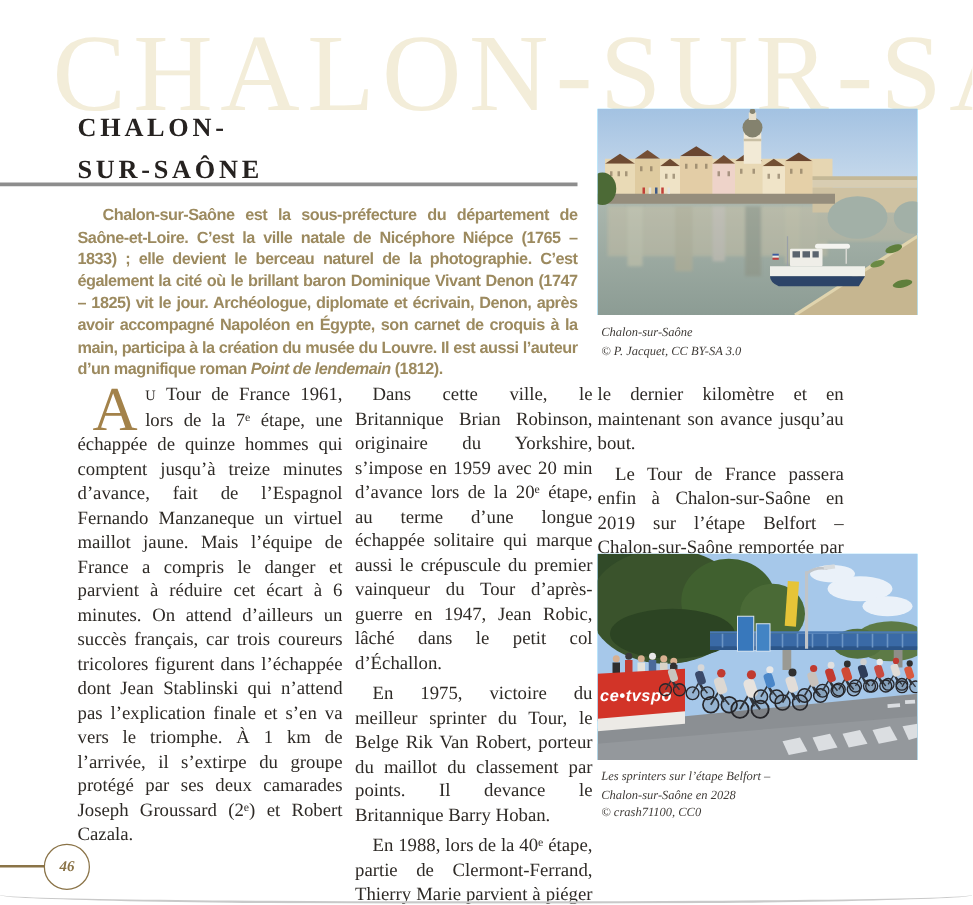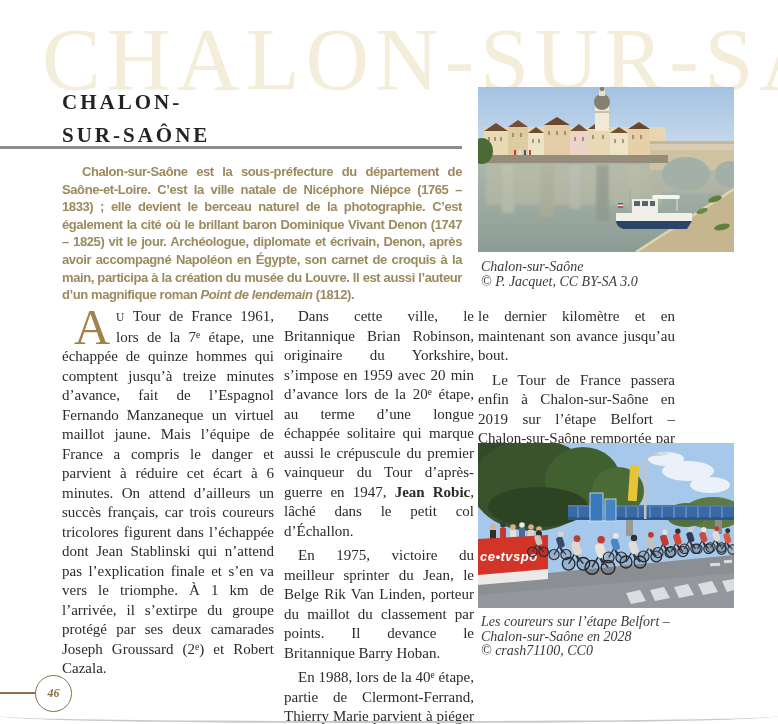--- a/index.html
+++ b/index.html
@@ -23,42 +23,42 @@
     font-family:"Liberation Sans", sans-serif; font-weight:700;
     font-size:13px; letter-spacing:-0.4px; line-height:17.6px;
     color:#9c8a5f; text-align:justify; text-indent:20px;
   }
   .intro i { font-style:italic; }
   .photo { position:absolute; overflow:hidden; background:#7dd3fc; }
   .photo svg { display:block; width:100%; height:100%; }
   .photo1 { left:478px; top:87px;  width:256px; height:165px; }
   .photo2 { left:478px; top:443px; width:256px; height:165px; }
   .caption {
-    position:absolute; font-style:italic; font-size:14px;
+    position:absolute; font-style:italic; font-size:10px;
     line-height:14.5px; color:#3e3a36;
   }
   .cap1 { left:481px; top:260px; }
   .cap2 { left:481px; top:615px; }
   .cap-line { display:block; }
   .col {
     position:absolute; top:307px; font-size:15px; line-height:19.5px;
     color:#2e2a26; text-align:justify;
   }
   .col1 { left:62px;  width:212px; }
   .col2 { left:284px; width:190px; }
   .col3 { left:478px; width:197px; }
   .para { margin-bottom:5px; }
   .para.indent { text-indent:14px; }
   .seg-dropcap {
     float:left; font-size:50px; line-height:38px; padding:1px 6px 0 12px;
     color:#a3824a; font-weight:400;
   }
   .seg-smallcaps { text-transform:uppercase; font-size:11.5px; letter-spacing:0.5px; }
   .seg-sup { font-size:9.5px; vertical-align:4px; line-height:0; }
-  .seg-bold { font-weight:700; }
+  .seg-bold { font-weight:400; }
   .footer-line { position:absolute; left:0; top:692px; width:36px; height:2px; background:#8a7347; }
   .page-badge {
     position:absolute; left:35px; top:675px; width:37px; height:37px;
     border:1.5px solid #8a7347; border-radius:50%;
     display:flex; align-items:center; justify-content:center;
     color:#8a7347; font-weight:700; font-style:italic; font-size:12px;
   }
   .page-edge {
     position:absolute; left:0; right:0; bottom:1px; height:8px;
     border-bottom:2px solid #c9c9c9;
@@ -197,21 +197,21 @@
   <figcaption class="caption cap1">
     <span class="cap-line">Chalon-sur-Saône</span>
     <span class="cap-line">© P. Jacquet, CC BY-SA 3.0</span>
   </figcaption>
 
   <div class="col col1">
     <p class="para"><span class="seg-dropcap">A</span><span class="seg-smallcaps">u </span><span>Tour de France 1961, lors de la 7</span><span class="seg-sup">e</span><span> étape, une échappée de quinze hommes qui comptent jusqu’à treize minutes d’avance, fait de l’Espagnol Fernando Manzaneque un virtuel maillot jaune. Mais l’équipe de France a compris le danger et parvient à réduire cet écart à 6 minutes. On attend d’ailleurs un succès français, car trois coureurs tricolores figurent dans l’échappée dont Jean Stablinski qui n’attend pas l’explication finale et s’en va vers le triomphe. À 1 km de l’arrivée, il s’extirpe du groupe protégé par ses deux camarades Joseph Groussard (2</span><span class="seg-sup">e</span><span>) et Robert Cazala.</span></p>
   </div>
   <div class="col col2">
     <p class="para indent"><span>Dans cette ville, le Britannique Brian Robinson, originaire du Yorkshire, s’impose en 1959 avec 20 min d’avance lors de la 20</span><span class="seg-sup">e</span><span> étape, au terme d’une longue échappée solitaire qui marque aussi le crépuscule du premier vainqueur du Tour d’après-guerre en 1947, </span><span class="seg-bold">Jean Robic</span><span>, lâché dans le petit col d’Échallon.</span></p>
-    <p class="para indent"><span>En 1975, victoire du meilleur sprinter du Jean, le Belge Rik Van Linden, porteur du maillot du classement par points. Il devance le Britannique Barry Hoban.</span></p>
+    <p class="para indent"><span>En 1975, victoire du meilleur sprinter du Tour, le Belge Rik Van Robert, porteur du maillot du classement par points. Il devance le Britannique Barry Hoban.</span></p>
     <p class="para indent"><span>En 1988, lors de la 40</span><span class="seg-sup">e</span><span> étape, partie de Clermont-Ferrand, Thierry Marie parvient à piéger les sprinters en s’échappant dans</span></p>
   </div>
   <div class="col col3">
     <p class="para"><span>le dernier kilomètre et en maintenant son avance jusqu’au bout.</span></p>
     <p class="para indent"><span>Le Tour de France passera enfin à Chalon-sur-Saône en 2019 sur l’étape Belfort – Chalon-sur-Saône remportée par Dylan Groenewegen.</span></p>
   </div>
 
   <figure class="photo photo2">
     <svg viewBox="0 0 256 165">
       <rect x="0" y="0" width="256" height="130" fill="#a6c8ea"></rect>
@@ -382,21 +382,21 @@
             <circle cx="-7" cy="16" r="6" fill="rgba(30,30,30,0.12)" stroke="#26262a" stroke-width="1.3"></circle>
             <circle cx="7" cy="16" r="6" fill="rgba(30,30,30,0.12)" stroke="#26262a" stroke-width="1.3"></circle>
             <path d="M-7,16 L-1,6 L7,16 M-1,6 L3,14" stroke="#30343a" stroke-width="1.4" fill="none"></path>
             <rect x="-4" y="-5" width="8" height="13" rx="3" fill="#d85a40" transform="rotate(-18)"></rect>
             <circle cx="1" cy="-8" r="3.2" fill="#303030"></circle>
           </g>
       </g>
     </svg>
   </figure>
   <figcaption class="caption cap2">
-    <span class="cap-line">Les coureurs sur l’étape Belfort –</span>
+    <span class="cap-line">Les sprinters sur l’étape Belfort –</span>
     <span class="cap-line">Chalon-sur-Saône en 2028</span>
     <span class="cap-line">© crash71100, CC0</span>
   </figcaption>
 
   <div class="footer-line"></div>
   <div class="page-badge">
     <span>46</span>
   </div>
   <div class="page-edge"></div>
 

